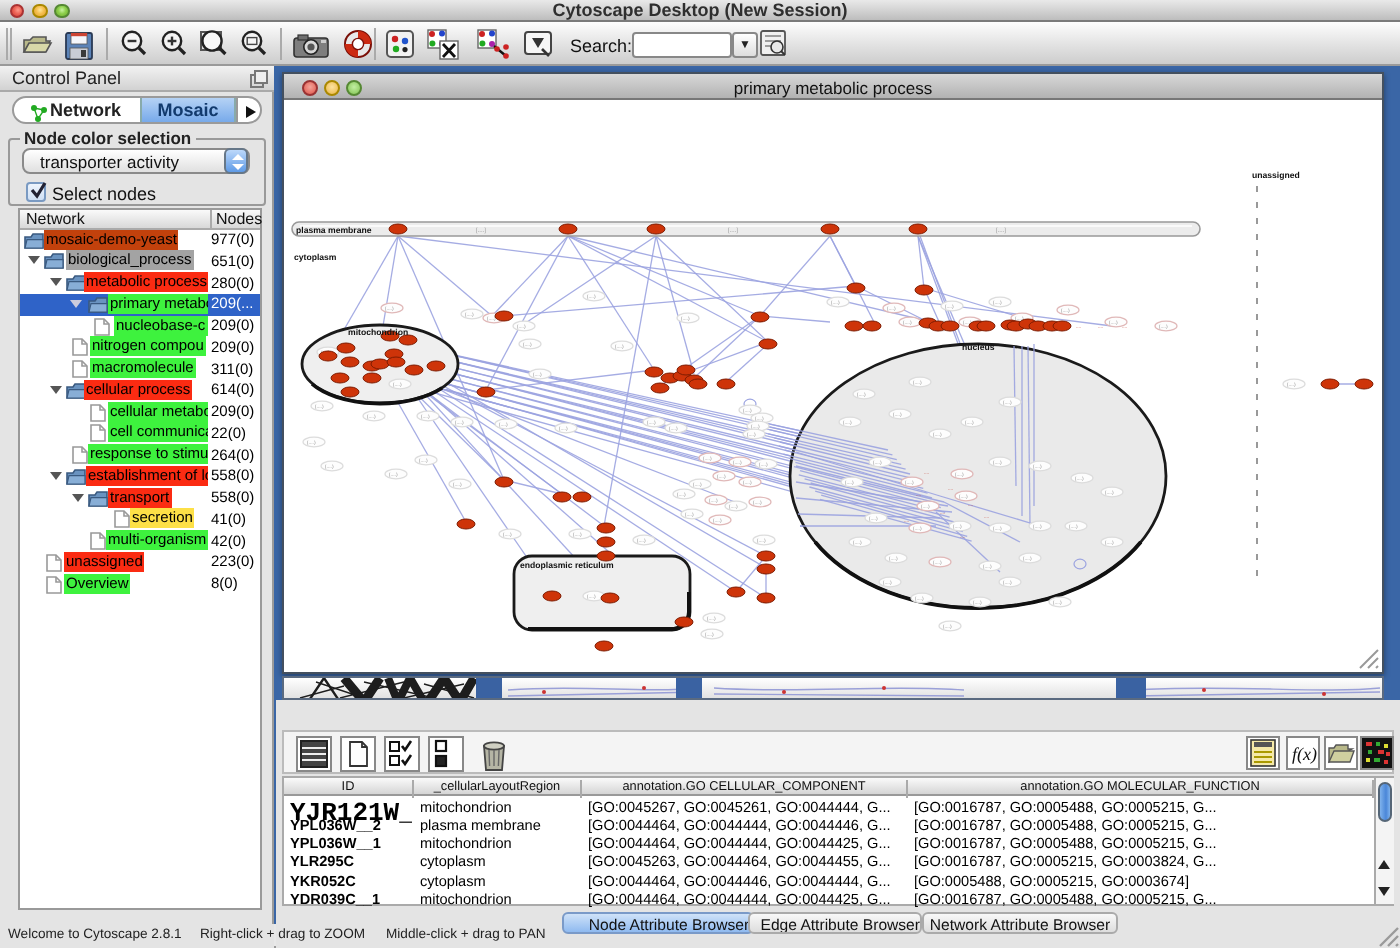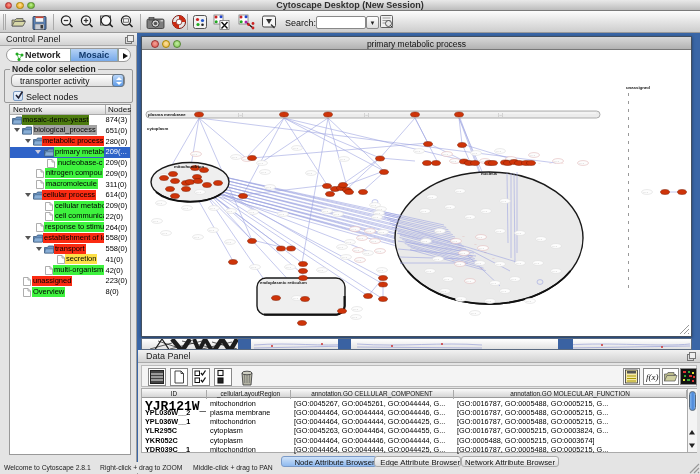--- a/index.html
+++ b/index.html
@@ -176,22 +176,22 @@
     <div class="abs" style="left:0;top:0;width:120px;height:9.5px;background:linear-gradient(#fafafa,#d8d8d8);border-bottom:1px solid #aaa;">
       <div class="abs" style="left:3px;top:0px;font-size:8px;color:#111;">Network</div>
       <div class="abs" style="left:95px;top:0px;font-size:8px;color:#111;border-left:1px solid #aaa;padding-left:2px;height:9.5px;">Nodes</div>
     </div>
     <div id="tree" class="abs" style="left:0;top:9.5px;width:120px;height:340px;font-size:8.5px;color:#000;">
         <div style="position:absolute;left:0;top:0px;width:120px;height:10.75px;white-space:nowrap;font-size:7.5px;">
           <span style="position:absolute;left:2px;top:1px;"><svg width="10" height="9">
               <path d="M0.5 8 L0.5 2.5 L3.5 2.5 L4.5 1 L9.5 1 L9.5 8 Z" fill="#6a93c0" stroke="#3a5a80" stroke-width="0.8"></path>
               <path d="M0.5 8 L1.5 3.8 L9.5 3.8 L9.5 8 Z" fill="#88aed6" stroke="#3a5a80" stroke-width="0.6"></path>
             </svg></span>
-          <span style="position:absolute;left:12px;top:0px;background:#4d7c0f;padding:0 1px;height:10.2px;max-width:82px;overflow:hidden;display:inline-block;">mosaic-demo-yeast</span>
-          <span style="position:absolute;left:95.5px;top:0.5px;color:#000;">874(3)</span>
+          <span style="position:absolute;left:12px;top:0px;background:#c2410c;padding:0 1px;height:10.2px;max-width:82px;overflow:hidden;display:inline-block;">mosaic-demo-yeast</span>
+          <span style="position:absolute;left:95.5px;top:0.5px;color:#000;">977(0)</span>
         </div>
         <div style="position:absolute;left:0;top:10.75px;width:120px;height:10.75px;white-space:nowrap;font-size:7.5px;">
           <span style="position:absolute;left:4px;top:3px;width:0;height:0;border-top:4px solid #555;border-left:3.2px solid transparent;border-right:3.2px solid transparent;"></span>
           <span style="position:absolute;left:12px;top:1px;"><svg width="10" height="9">
               <path d="M0.5 8 L0.5 2.5 L3.5 2.5 L4.5 1 L9.5 1 L9.5 8 Z" fill="#6a93c0" stroke="#3a5a80" stroke-width="0.8"></path>
               <path d="M0.5 8 L1.5 3.8 L9.5 3.8 L9.5 8 Z" fill="#88aed6" stroke="#3a5a80" stroke-width="0.6"></path>
             </svg></span>
           <span style="position:absolute;left:23px;top:0px;background:#a3a3a3;padding:0 1px;height:10.2px;max-width:71px;overflow:hidden;display:inline-block;">biological_process</span>
           <span style="position:absolute;left:95.5px;top:0.5px;color:#000;">651(0)</span>
         </div>
@@ -955,27 +955,20 @@
         <circle cx="300" cy="5" r="1"></circle>
         <circle cx="460" cy="6" r="1"></circle>
         <circle cx="520" cy="8" r="1"></circle>
     </g>
     <rect x="196" y="0" width="13" height="12" fill="#3a62a2"></rect>
     <rect x="416" y="0" width="15" height="12" fill="#3a62a2"></rect>
   </svg>
 </div>
 
 <div class="abs" style="left:138px;top:350px;width:562px;height:124px;background:#e4e4e4;">
-  <div class="abs" style="left:0;top:0;width:562px;height:13px;background:linear-gradient(#f2f2f2,#d2d2d2);border-bottom:1px solid #aaa;">
-    <div class="abs" style="left:8px;top:1px;font-size:9px;color:#222;">Data Panel</div>
-    <svg class="abs" style="right:4px;top:2px;" width="9" height="9">
-        <rect x="0.5" y="2.5" width="6" height="6" fill="none" stroke="#777" stroke-width="1"></rect>
-        <rect x="2.5" y="0.5" width="6" height="6" fill="#eee" stroke="#777" stroke-width="1"></rect>
-      </svg>
-  </div>
 
   <div class="abs" style="left:3px;top:15px;width:556px;height:22px;background:#f4f4f4;border:1px solid #bbb;">
     <svg class="abs" style="left:0;top:0;" width="556" height="22" viewBox="0 0 556 22">
 
       <g transform="translate(6,2)">
         <rect x="0.5" y="0.5" width="17" height="17" fill="#fff" stroke="#888"></rect>
         <rect x="2.5" y="2.5" width="13" height="13" fill="#444" stroke="#222"></rect>
         <line x1="3" y1="6" x2="15" y2="6" stroke="#eee"></line>
           <line x1="3" y1="9" x2="15" y2="9" stroke="#eee"></line>
           <line x1="3" y1="12" x2="15" y2="12" stroke="#eee"></line>

